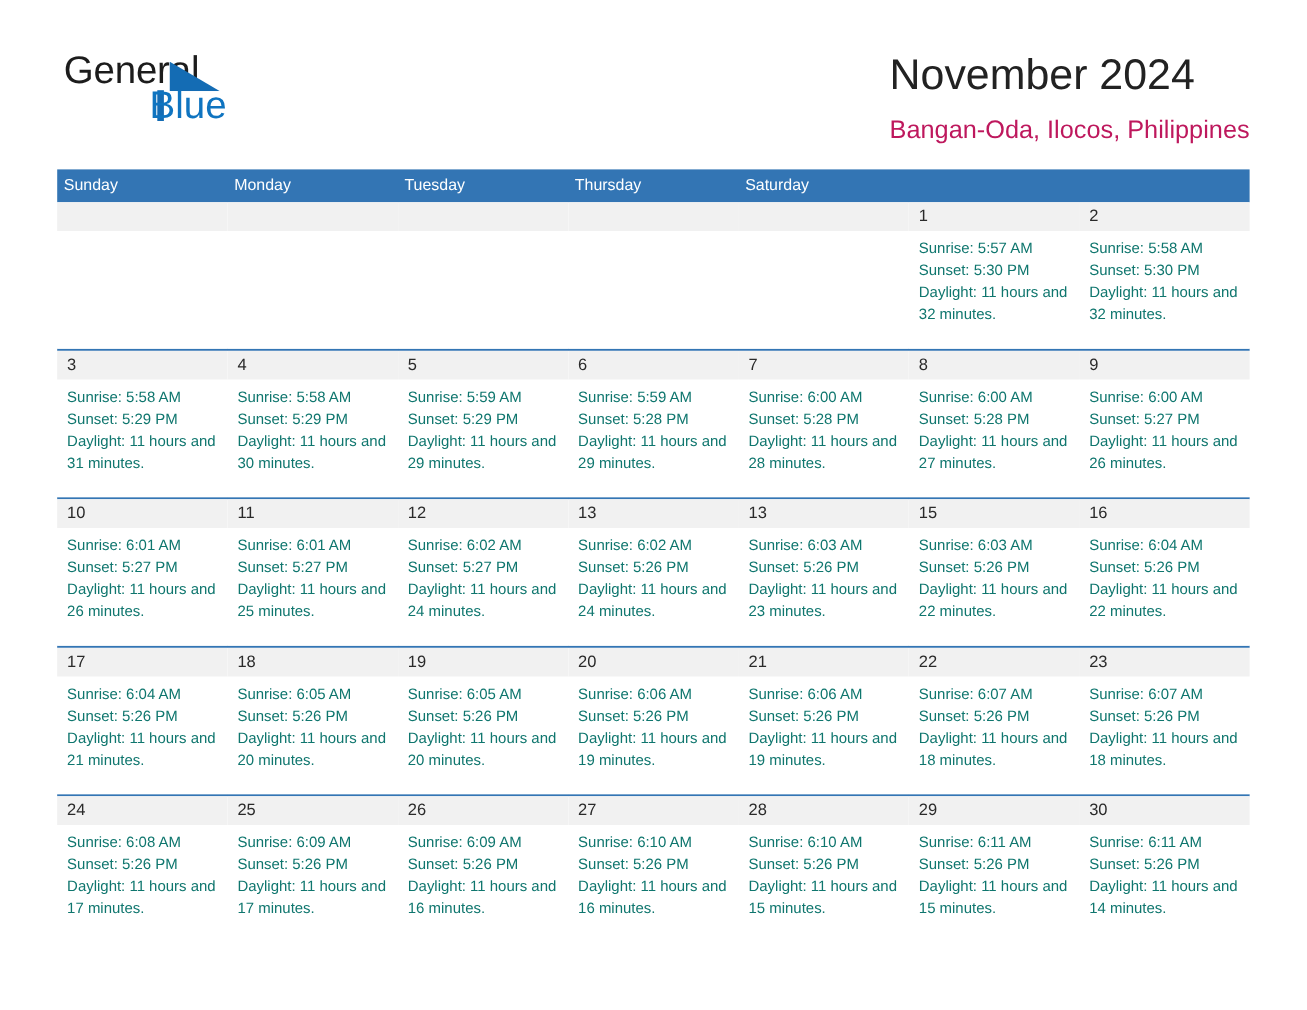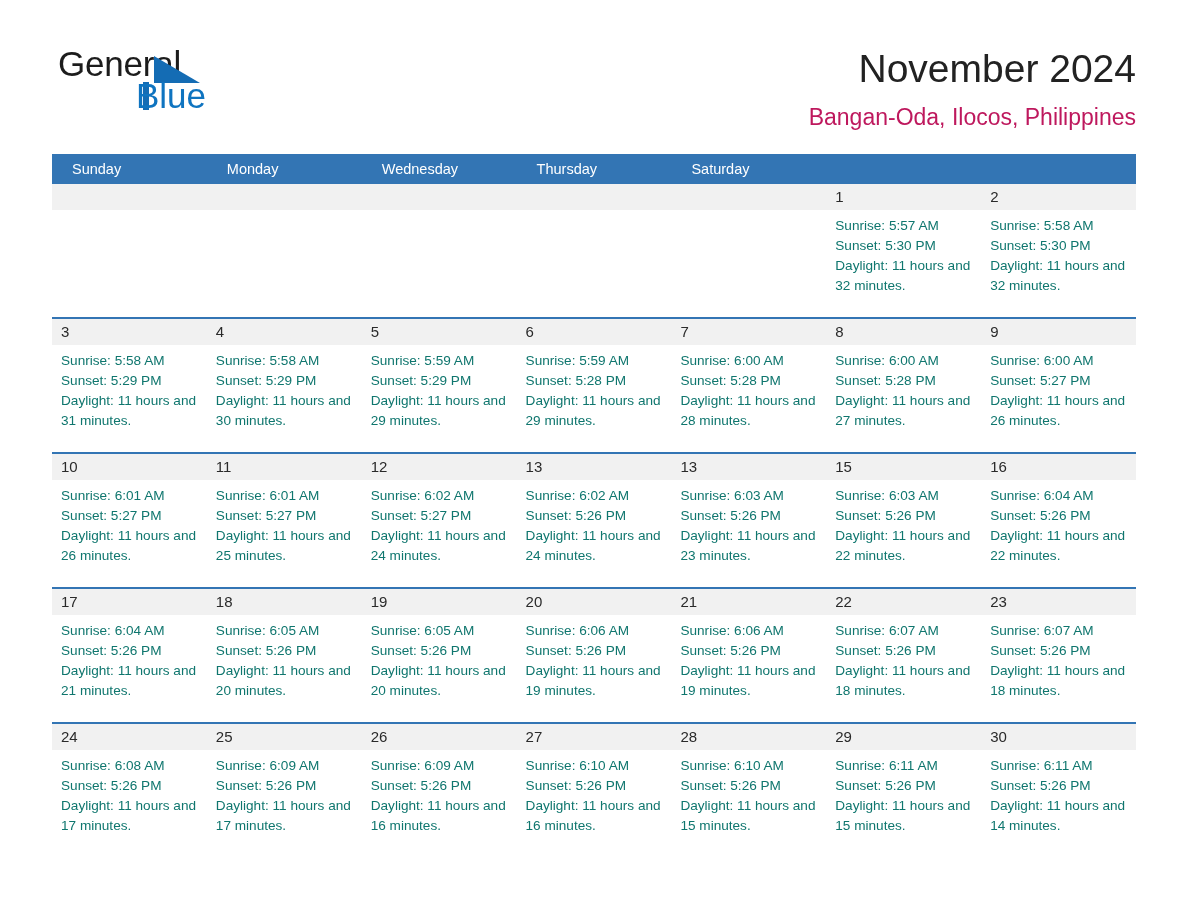--- a/index.html
+++ b/index.html
@@ -68,21 +68,21 @@
     position: absolute;
     left: 78px;
     top: 32px;
     font-size: 35px;
     color: #0f74c0;
     line-height: 1;
     font-weight: 400;
   }
 
   .titles {
-    text-align: right;
+    text-align: left;
     flex: 0 0 auto;
     padding-top: 2px;
   }
   .month-title {
     font-size: 39px;
     font-weight: 400;
     color: #222222;
     line-height: 1.08;
     letter-spacing: 0px;
     white-space: nowrap;
@@ -106,21 +106,21 @@
   .weekday-row {
     display: grid;
     grid-template-columns: repeat(7, 1fr);
     background: #3375b4;
     height: 30px;
   }
   .weekday {
     color: #ffffff;
     font-size: 14.5px;
     line-height: 30px;
-    padding-left: 20px;
+    padding-left: 6px;
     white-space: nowrap;
     overflow: hidden;
   }
 
   .week-row {
     border-top: 2px solid #3375b4;
   }
   .week-row:first-of-type {
     border-top: none;
   }
@@ -180,21 +180,21 @@
       <div class="location-title">Bangan-Oda, Ilocos, Philippines</div>
     </div>
 
   </div>
 
   <div class="calendar">
 
     <div class="weekday-row">
       <div class="weekday">Sunday</div>
       <div class="weekday">Monday</div>
-      <div class="weekday">Wednesday</div>
+      <div class="weekday">Tuesday</div>
       <div class="weekday">Thursday</div>
       <div class="weekday">Saturday</div>
     </div>
 
     <div id="weeks-container">
         <div class="week-row w1">
           <div class="week-grid">
             <div class="day-cell empty">
               <div class="day-num-band">
                 <div class="day-num"></div>

